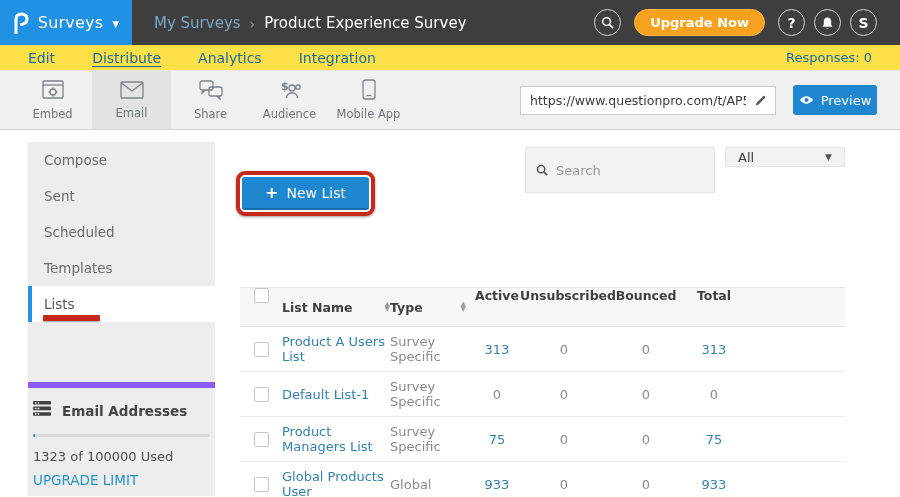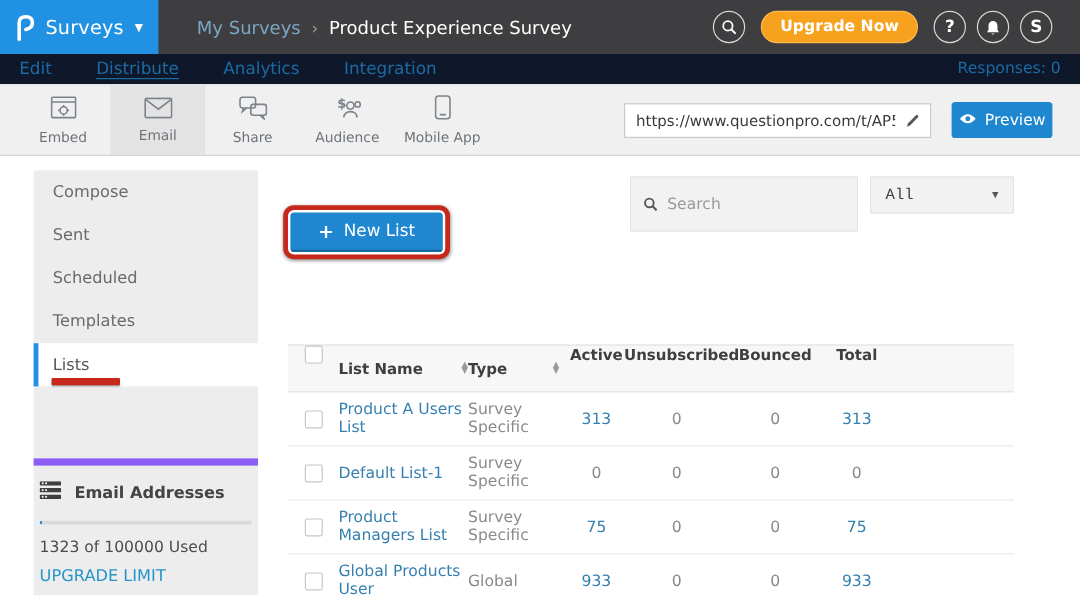--- a/index.html
+++ b/index.html
@@ -7,35 +7,35 @@
     font-family:"DejaVu Sans","Liberation Sans",sans-serif; }
   .app { position:relative; width:900px; height:497px; background:#fff; }
 
   
   .header { height:45px; background:#3e3e40; display:flex; align-items:center; }
   .logo-box { width:132px; height:45px; background:#2191e3; color:#fff;
     display:flex; align-items:center; justify-content:center; gap:9px; cursor:pointer; }
   .logo-mark { display:flex; align-items:center; }
   .logo-text { font-size:16px; letter-spacing:.2px; }
   .dd-caret { font-size:9px; margin-top:2px; }
-  .breadcrumb { margin-left:32px; display:flex; align-items:flex-end; gap:9px; font-size:15px; }
+  .breadcrumb { margin-left:22px; display:flex; align-items:flex-end; gap:9px; font-size:15px; }
   .crumb-parent { color:#7ba6c3; cursor:pointer; }
   .crumb-sep { color:#9a9a9a; font-size:14px; }
   .crumb-current { color:#ffffff; }
   .header-actions { margin-left:auto; display:flex; align-items:center; gap:9px; padding-right:23px; }
   .hicon { width:27px; height:27px; border:1.6px solid #d6d6d6; border-radius:50%;
     display:flex; align-items:center; justify-content:center; color:#fff; font-size:14px;
     font-weight:bold; cursor:pointer; }
   .upgrade-btn { height:27px; padding:0 15px; background:#f6a21e; border:1px solid #ffba4e;
     border-radius:14px; color:#fff; font-size:13px; font-weight:bold; display:flex;
     align-items:center; cursor:pointer; margin:0 4px; }
 
   
-  .tabbar { height:26px; background:#0f172a; border-bottom:1px solid #e6e6e6;
-    display:flex; align-items:center; padding:0 16px; }
+  .tabbar { height:26px; background:#fde047; border-bottom:1px solid #e6e6e6;
+    display:flex; align-items:center; padding:0 28px; }
   .tab { color:#1b6ba3; font-size:14px; margin-right:37px; cursor:pointer; }
   .tab.active { text-decoration:underline; text-underline-offset:3px; }
   .responses { margin-left:auto; color:#1b6ba3; font-size:13px; cursor:pointer; }
 
   
   .toolbar { height:59px; background:#f0f0f0; border-bottom:1px solid #d4d4d4;
     display:flex; align-items:stretch; padding-left:13px; }
   .tool-cell { width:79px; display:flex; flex-direction:column; align-items:center;
     justify-content:center; gap:3px; cursor:pointer; }
   .tool-cell.active { background:#e3e3e3; }
@@ -70,23 +70,23 @@
   .upg { display:inline-block; margin-top:8px; font-size:13.5px; color:#2595c8;
     cursor:pointer; text-decoration:none; }
 
   .main { position:absolute; left:240px; top:0; width:605px; }
   .controls-row { display:flex; justify-content:flex-end; gap:10px; margin-top:17px; }
   .search-box { width:190px; height:46px; background:#f2f2f2; border:1px solid #e4e4e4;
     display:flex; align-items:center; gap:8px; padding:0 10px; }
   .search-box input { flex:1; min-width:0; border:none; outline:none; background:transparent;
     font-size:13px; color:#444; font-family:inherit; }
   .search-box input::placeholder { color:#9a9a9a; }
-  .filter-box { width:120px; height:31px; background:#f2f2f2; border:1px solid #e4e4e4;
+  .filter-box { width:120px; height:20px; background:#f2f2f2; border:1px solid #e4e4e4;
     display:flex; align-items:center; justify-content:space-between; padding:0 12px;
-    font-size:13px; color:#3d3d3d; cursor:pointer;font-family:Liberation Mono, monospace; }
+    font-size:13px; color:#3d3d3d; cursor:pointer; }
   .filter-caret { font-size:9px; color:#555; }
 
   .annotation-ring { position:absolute; left:-4px; top:41px; border:4px solid #c6281c;
     border-radius:9px; padding:2px; background:#fff; box-shadow:0 1px 3px rgba(0,0,0,.4); }
   .newlist-btn { width:127px; height:33px; background:#1e87d0; border:none; border-radius:3px;
     border-bottom:2px solid #156aa8; color:#fff; font-size:14px; display:flex;
     align-items:center; justify-content:center; gap:8px; cursor:pointer; font-family:inherit; }
   .plus-glyph { font-size:16px; font-weight:bold; }
 
   .list-table { position:absolute; top:120px; left:0; width:605px; font-size:13px; }

